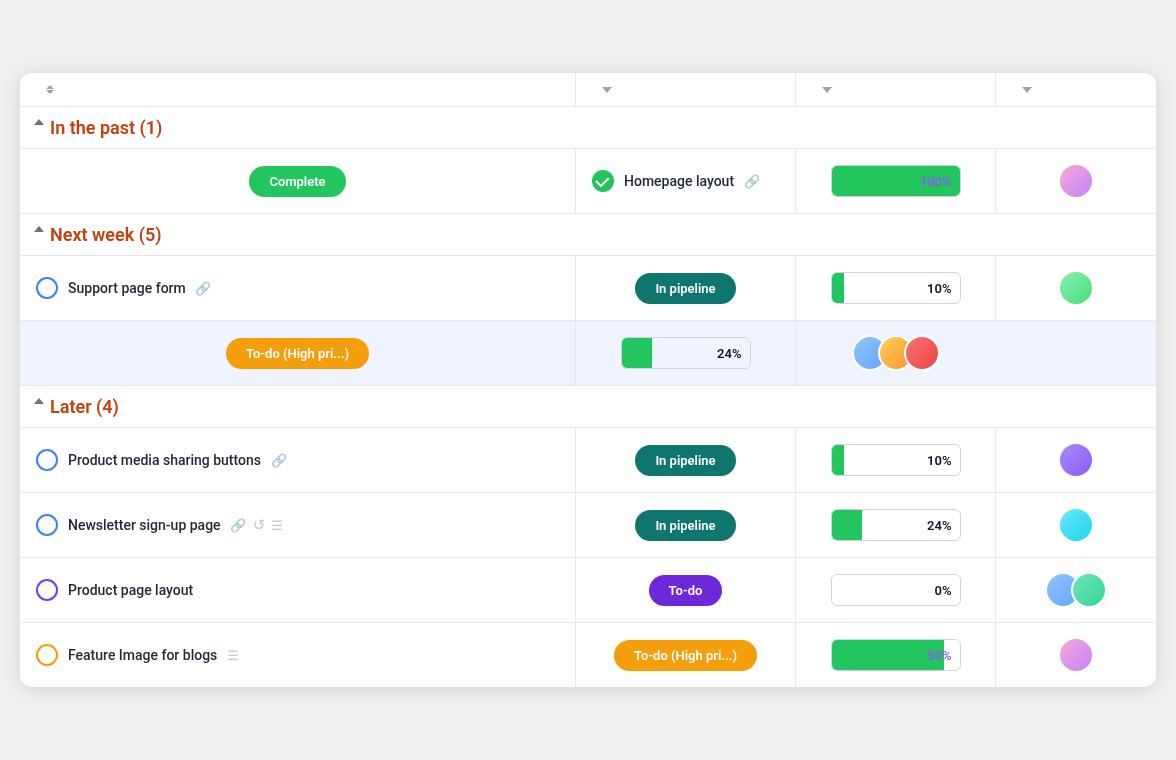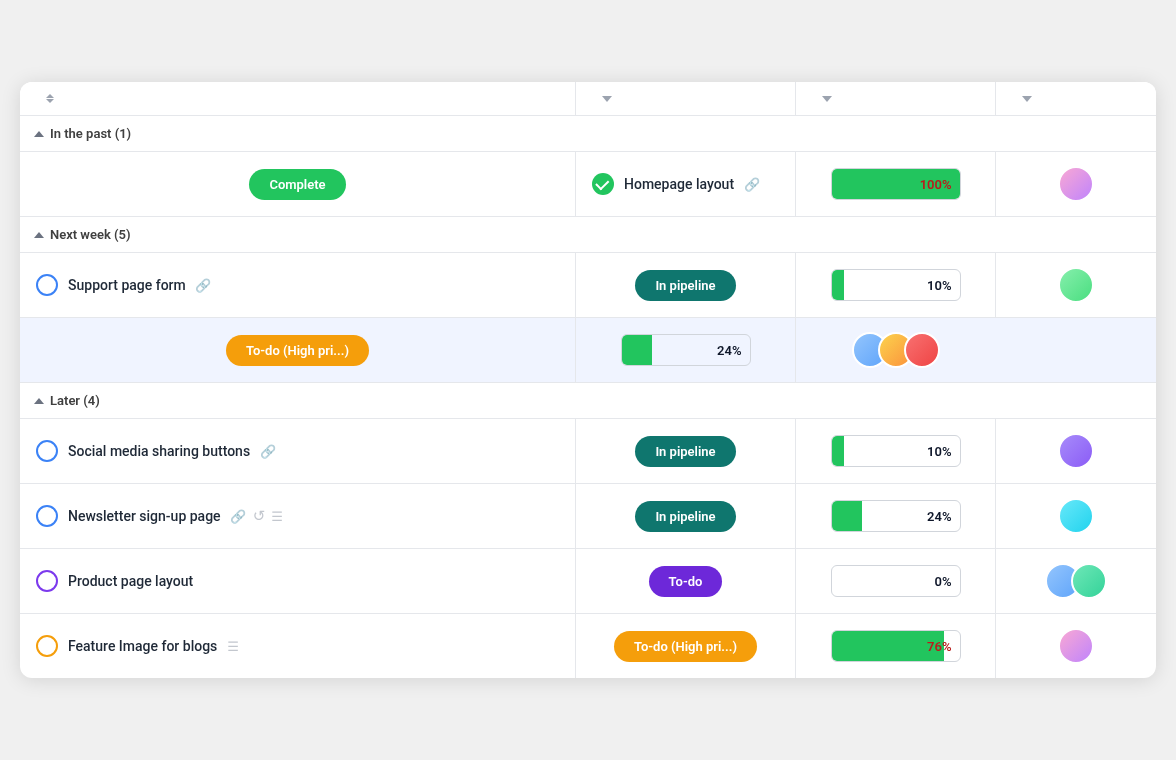--- a/index.html
+++ b/index.html
@@ -52,26 +52,26 @@
     .chevron-down {
       width: 0; height: 0;
       border-left: 5px solid transparent;
       border-right: 5px solid transparent;
       border-top: 6px solid #9ca3af;
       margin-left: 4px;
     }
 
     .group-header {
       display: flex;
-      align-items: center;
+      align-items: flex-start;
       padding: 10px 16px;
       gap: 8px;
-      font-size: 13px;
+      font-size: 18px;
       font-weight: 600;
-      color: #404040;
+      color: #c2410c;
       background: #fff;
       border-bottom: 1px solid #e5e7eb;
     }
     .group-chevron {
       width: 0; height: 0;
       border-top: 5px solid transparent;
       border-bottom: 5px solid transparent;
       border-right: 6px solid #6b7280;
       transform: rotate(90deg);
     }
@@ -188,21 +188,21 @@
     .progress-label {
       position: relative;
       z-index: 1;
       font-size: 13px;
       font-weight: 600;
       color: #0f172a;
       text-align: right;
       padding-right: 8px;
       width: 100%;
     }
-    .progress-label.white-text { color: #b91c1c; }
+    .progress-label.white-text { color: #8b5cf6; }
 
     
     .avatar-cell {
       display: flex;
       align-items: center;
       justify-content: center;
     }
     .avatar-group {
       display: flex;
     }
@@ -358,21 +358,21 @@
           </div>
       </div>
     </div>
       <div class="group-header">
     <span class="group-chevron"></span>
     <span>Later (4)</span>
   </div>
       <div class="task-row">
       <div class="task-cell">
         <span class="status-circle blue-outline"></span>
-        <span class="task-name">Social media sharing buttons</span>
+        <span class="task-name">Product media sharing buttons</span>
         <span class="task-icons">
             <span class="icon-link"></span>
           </span>
       </div>
       <div class="task-cell stage-cell">
         <span class="stage-badge badge-pipeline">In pipeline</span>
       </div>
       <div class="task-cell progress-cell">
         <div class="progress-wrapper">
           <div class="progress-fill green" style="width: 10%"></div>
@@ -447,21 +447,21 @@
         <span class="task-icons">
             <span class="icon-list"></span>
           </span>
       </div>
       <div class="task-cell stage-cell">
         <span class="stage-badge badge-todo-high">To-do (High pri...)</span>
       </div>
       <div class="task-cell progress-cell">
         <div class="progress-wrapper">
           <div class="progress-fill green" style="width: 88%"></div>
-          <span class="progress-label white-text">76%</span>
+          <span class="progress-label white-text">59%</span>
         </div>
       </div>
       <div class="task-cell avatar-cell">
         <div class="avatar-group">
             <div class="avatar av-1">
               <div class="avatar-face"></div>
             </div>
           </div>
       </div>
     </div>

